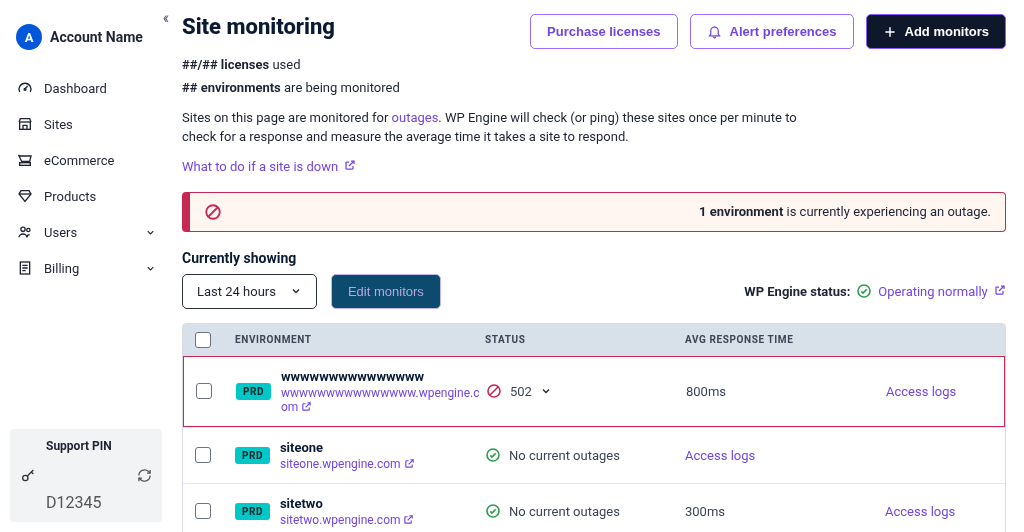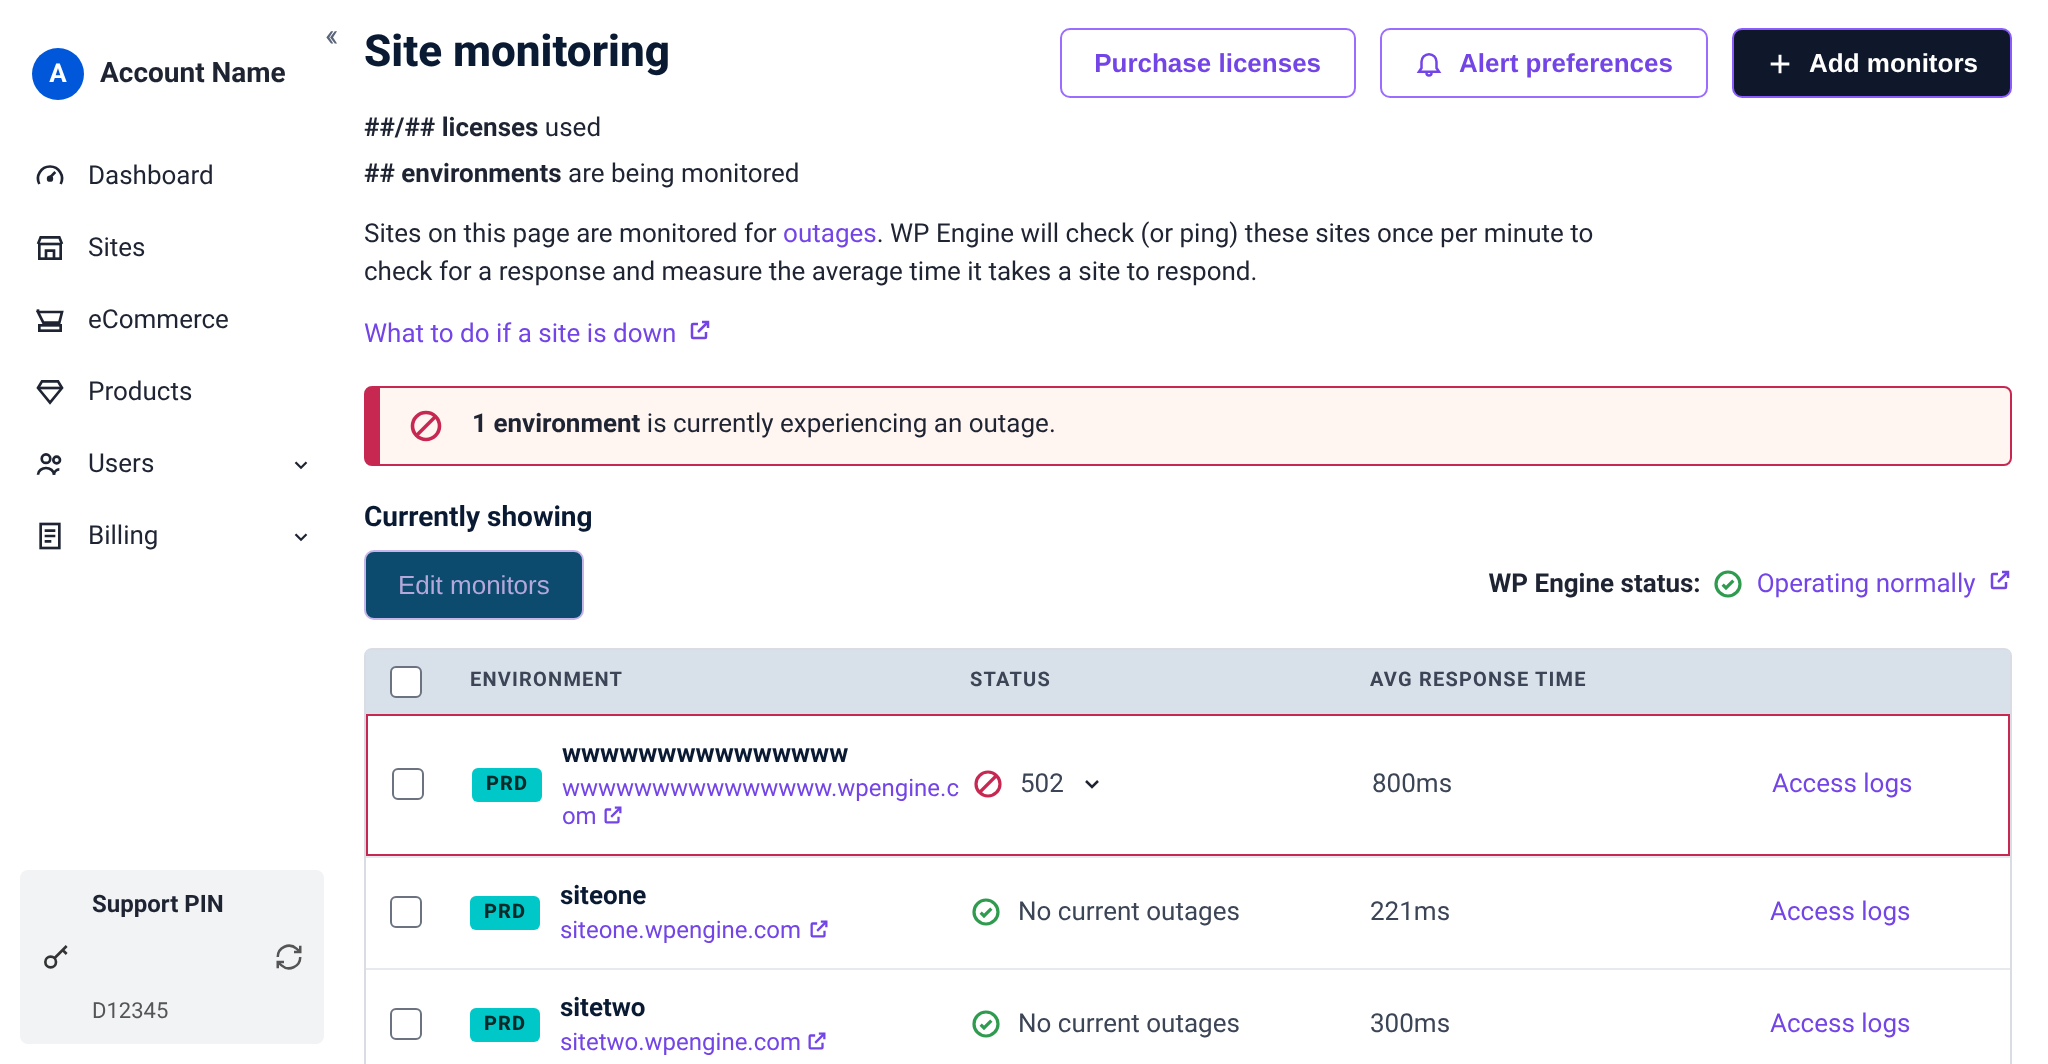--- a/index.html
+++ b/index.html
@@ -57,21 +57,21 @@
     bottom: 10px; left: 10px; right: 10px;
     background: #f2f3f5;
     border-radius: 4px;
     padding: 10px 10px;
     display: flex; align-items: center; gap: 10px;
   }
   .support-pin .key-icon { color: #333; }
   .support-pin .refresh-icon { margin-left: auto; color: #555; cursor: pointer; }
   .support-pin-text { display: flex; flex-direction: column; gap: 40px; }
   .support-pin-label { font-weight: 700; font-size: 12px; }
-  .support-pin-value { font-size: 11px; color: #555; }
+  .support-pin-value { font-size: 16px; color: #555; }
 
   .main {
     flex: 1;
     padding: 14px 18px 0 10px;
     overflow: hidden;
   }
   .header-row {
     display: flex; align-items: flex-start; gap: 10px;
   }
   .page-title { font-size: 22px; font-weight: 800; color: #0a1a33; }
@@ -99,20 +99,21 @@
   .alert {
     margin-top: 18px;
     border: 1px solid #c62852;
     border-left: 8px solid #c62852;
     background: #fff5f1;
     border-radius: 4px;
     display: flex; align-items: center;
     gap: 14px;
     padding: 10px 14px;
     font-size: 13px;
+    justify-content: space-between;
   }
   .ban-icon { width: 18px; height: 18px; color: #c62852; display: inline-flex; }
 
   .section-label { margin-top: 18px; font-weight: 700; font-size: 14px; color: #0a1a33; }
   .controls-row { display: flex; align-items: center; gap: 14px; margin-top: 8px; }
   .select {
     border: 1.5px solid #2a2f3a;
     border-radius: 5px;
     padding: 9px 14px;
     display: inline-flex; align-items: center; gap: 14px;
@@ -338,20 +339,28 @@
             <circle cx="12" cy="12" r="9"></circle>
             <path d="M6 18L18 6"></path>
           </svg>
       </span>
       <span><b>1 environment</b><span> is currently experiencing an outage.</span></span>
     </div>
 
     <div class="section-label">Currently showing</div>
 
     <div class="controls-row">
+      <div class="select">
+        <span>Last 24 hours</span>
+        <span class="icon">
+          <svg width="12" height="12" viewBox="0 0 24 24" fill="none" stroke="#1f2433" stroke-width="2.5">
+              <path d="M6 9l6 6 6-6"></path>
+            </svg>
+        </span>
+      </div>
       <button class="btn-ghost">Edit monitors</button>
 
       <div class="status-block">
         <span class="status-label">WP Engine status:</span>
         <span class="ok-icon">
           <svg width="16" height="16" viewBox="0 0 24 24" fill="none" stroke="#2e9b4f" stroke-width="2.4">
               <circle cx="12" cy="12" r="9"></circle>
               <path d="M8 12.5l2.5 2.5L16 9.5"></path>
             </svg>
         </span>
@@ -428,21 +437,20 @@
             </div>
             <div class="status-cell">
               <span class="icon">
                 <svg width="16" height="16" viewBox="0 0 24 24" fill="none" stroke="#2e9b4f" stroke-width="2.4">
                   <circle cx="12" cy="12" r="9"></circle>
                   <path d="M8 12.5l2.5 2.5L16 9.5"></path>
                 </svg>
               </span>
               <span>No current outages</span>
             </div>
-            <div class="rt-cell">221ms</div>
             <div><a class="logs-link">Access logs</a></div>
           </div>
           <div class="row">
             <div>
               <div class="checkbox"></div>
             </div>
             <div class="env-cell">
               <span class="pill">PRD</span>
               <div class="env-name-block">
                 <span class="env-name">sitetwo</span>

